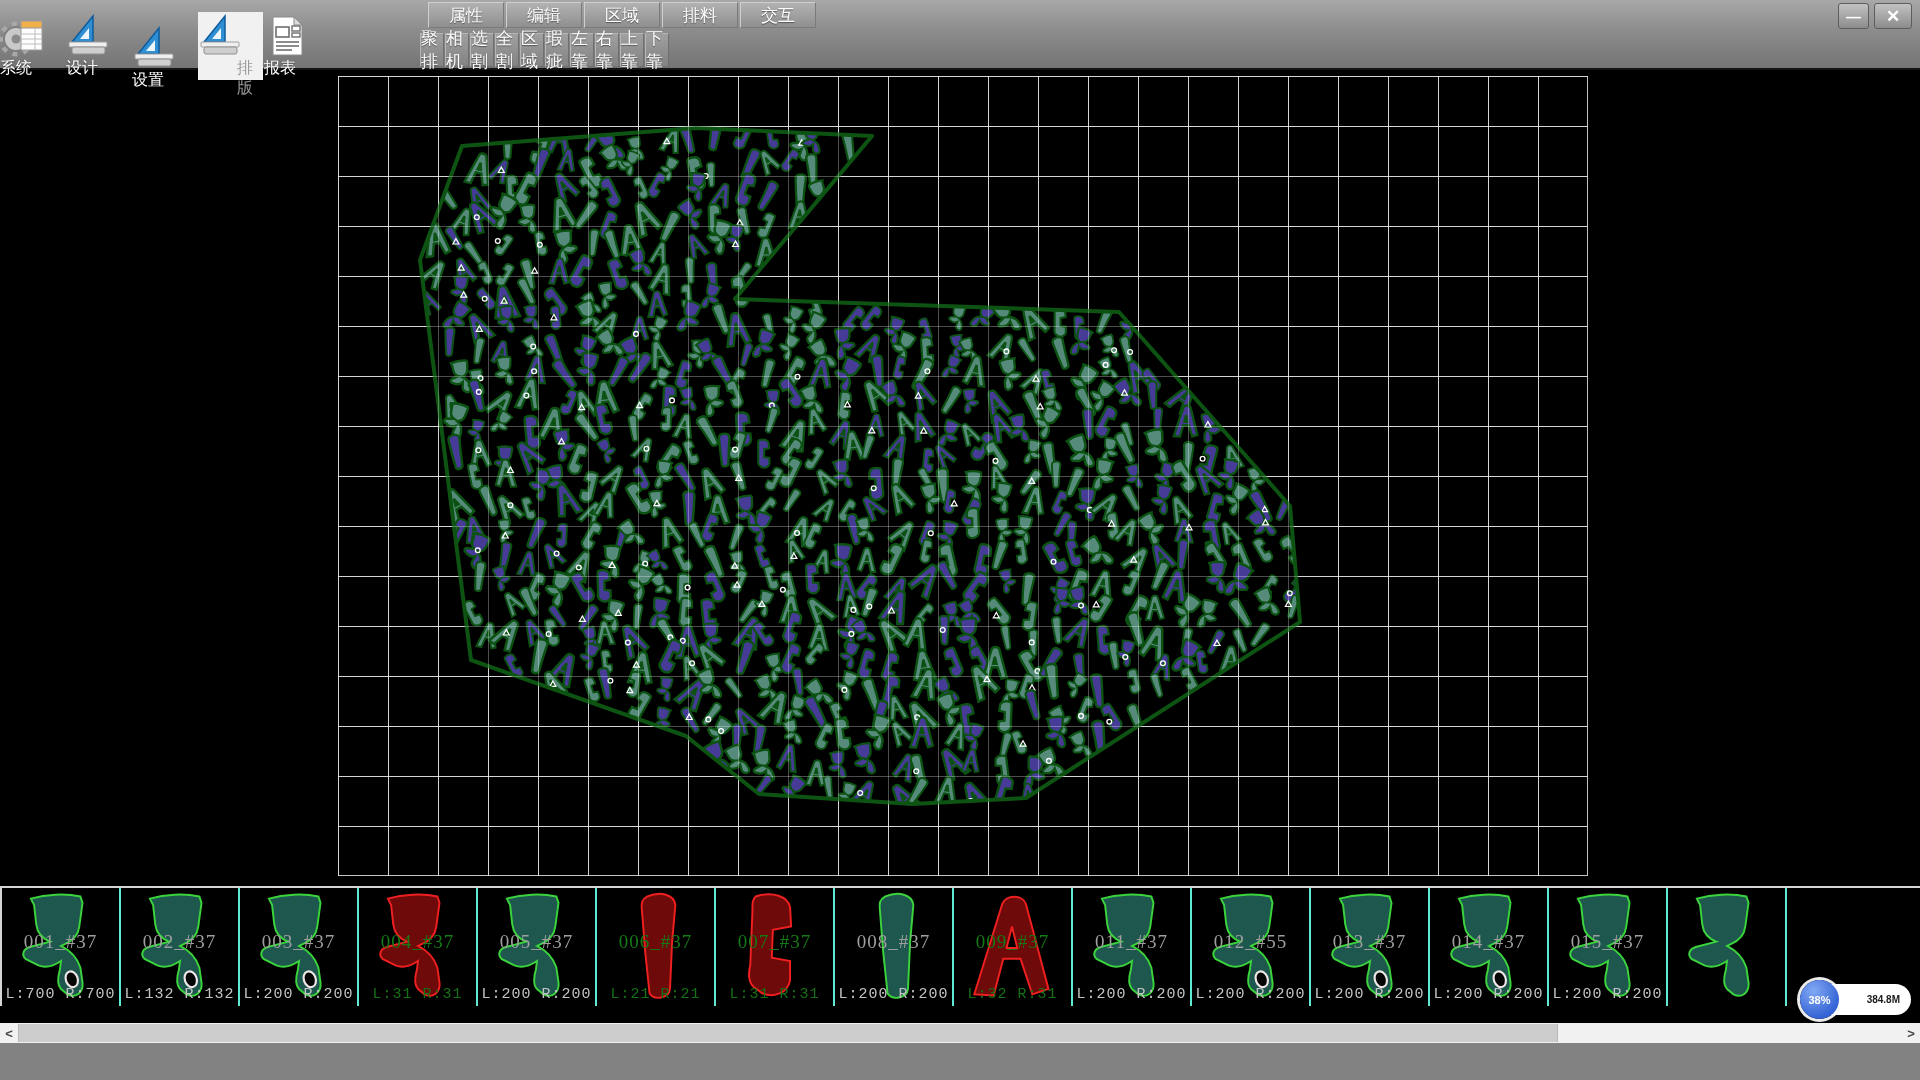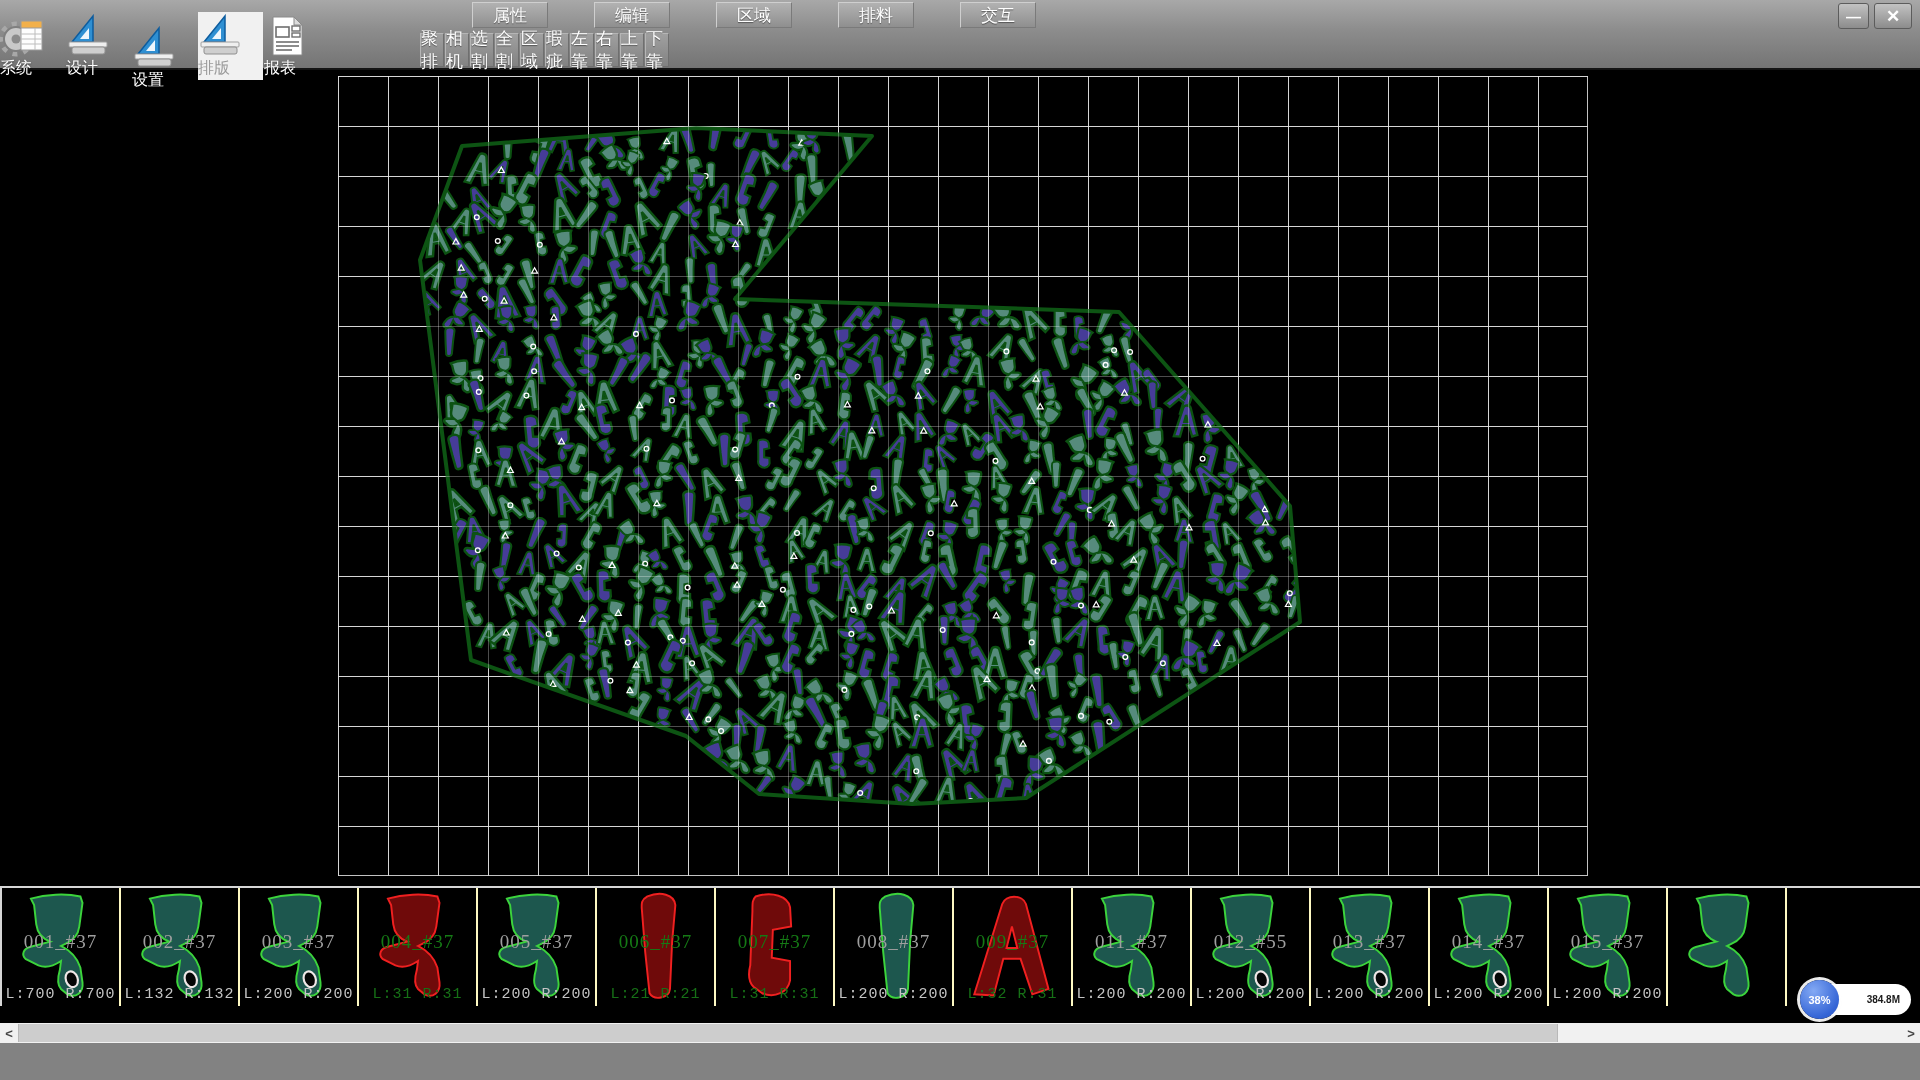--- a/index.html
+++ b/index.html
@@ -8,27 +8,27 @@
 
   
   .toolbar{position:absolute;left:0;top:0;width:1920px;height:70px;
            background:linear-gradient(180deg,#a8a8a8 0%,#8c8c8c 45%,#747474 100%);
            border-bottom:2px solid #141414;box-sizing:border-box;z-index:10;}
   .module{position:absolute;top:12px;height:68px;width:65px;display:flex;flex-direction:column;
           cursor:pointer;}
   .module .icn{margin-top:2px;width:46px;height:44px;display:block;}
   .module .mlbl{font-size:16px;color:#fff;line-height:20px;text-shadow:0 1px 2px rgba(0,0,0,.5);}
   .module.active{background:#f1f1f1;}
-  .module.active .mlbl{color:#9a9a9a;text-shadow:none;}
+  .module.active .mlbl{color:#9a9a9a;text-shadow:none;margin-left:39px;}
 
   .menu-tabs{position:absolute;left:428px;top:2px;display:flex;gap:2px;}
   .tab{width:76px;height:26px;border:1px solid #cfcfcf;border-right-color:#7a7a7a;border-bottom-color:#7a7a7a;
        background:linear-gradient(#b2b2b2,#8f8f8f);color:#fff;font-size:17px;
        display:flex;align-items:center;justify-content:center;text-shadow:0 1px 1px rgba(0,0,0,.45);
-       box-sizing:border-box;cursor:pointer;margin-left:44px;}
+       box-sizing:border-box;cursor:pointer;}
   .tool-row{position:absolute;left:420px;top:33px;display:flex;gap:1px;}
   .tool{width:24px;height:34px;border:1px solid #b5b5b5;border-right-color:#6f6f6f;border-bottom-color:#6f6f6f;
         background:linear-gradient(#a0a0a0,#828282);color:#fff;font-size:17px;
         display:flex;align-items:center;justify-content:center;text-shadow:0 1px 1px rgba(0,0,0,.45);
         box-sizing:border-box;cursor:pointer;}
 
   .win-controls{position:absolute;right:8px;top:3px;display:flex;gap:5px;}
   .win-btn{height:26px;border:1px solid #5c5c5c;border-radius:3px;color:#fff;font-weight:bold;
            background:linear-gradient(#c2c2c2,#8c8c8c);display:flex;align-items:center;justify-content:center;
            cursor:pointer;box-sizing:border-box;}
@@ -43,21 +43,21 @@
               border-right:1px solid rgba(206,206,206,.95);border-bottom:1px solid rgba(206,206,206,.95);}
   .grid-over{background-image:linear-gradient(to right,rgba(255,255,255,.30) 1px,transparent 1px),
                               linear-gradient(to bottom,rgba(255,255,255,.30) 1px,transparent 1px);
              pointer-events:none;z-index:3;}
   #hide-svg{position:absolute;left:0;top:0;z-index:2;}
 
   
   .thumb-strip{position:absolute;left:0;top:886px;width:1920px;height:120px;background:#000;
                border-top:2px solid #d6d6d6;border-left:2px solid #d6d6d6;box-sizing:border-box;
                display:flex;overflow:hidden;z-index:4;}
-  .cell{position:relative;flex:0 0 117px;border-right:2px solid #fef9c3;box-sizing:content-box;cursor:pointer;}
+  .cell{position:relative;flex:0 0 117px;border-right:2px solid #5eead4;box-sizing:content-box;cursor:pointer;}
   .cell svg{position:absolute;left:50%;top:50%;transform:translate(-50%,-50%);}
   .pid{position:absolute;left:0;right:0;top:43px;text-align:center;z-index:2;
        font-family:"Liberation Serif","DejaVu Serif",serif;font-size:19px;letter-spacing:1px;color:#9f9f9f;}
   .pid.green{color:#157a15;}
   .cnt{position:absolute;left:0;right:0;bottom:3px;text-align:center;z-index:2;
        font-family:Liberation Mono, monospace;font-size:15px;letter-spacing:1px;color:#c4c4c4;}
   .cnt.green{color:#167016;}
 
   
   .mem-badge{position:absolute;left:1800px;top:980px;width:114px;height:40px;z-index:8;}

